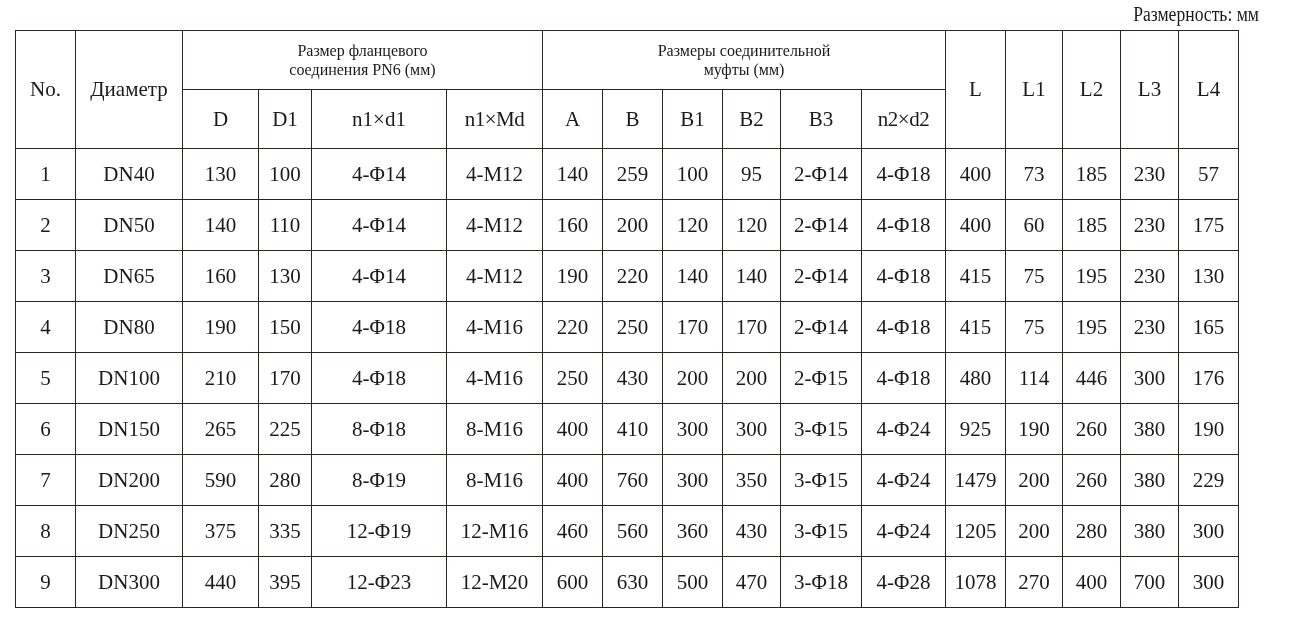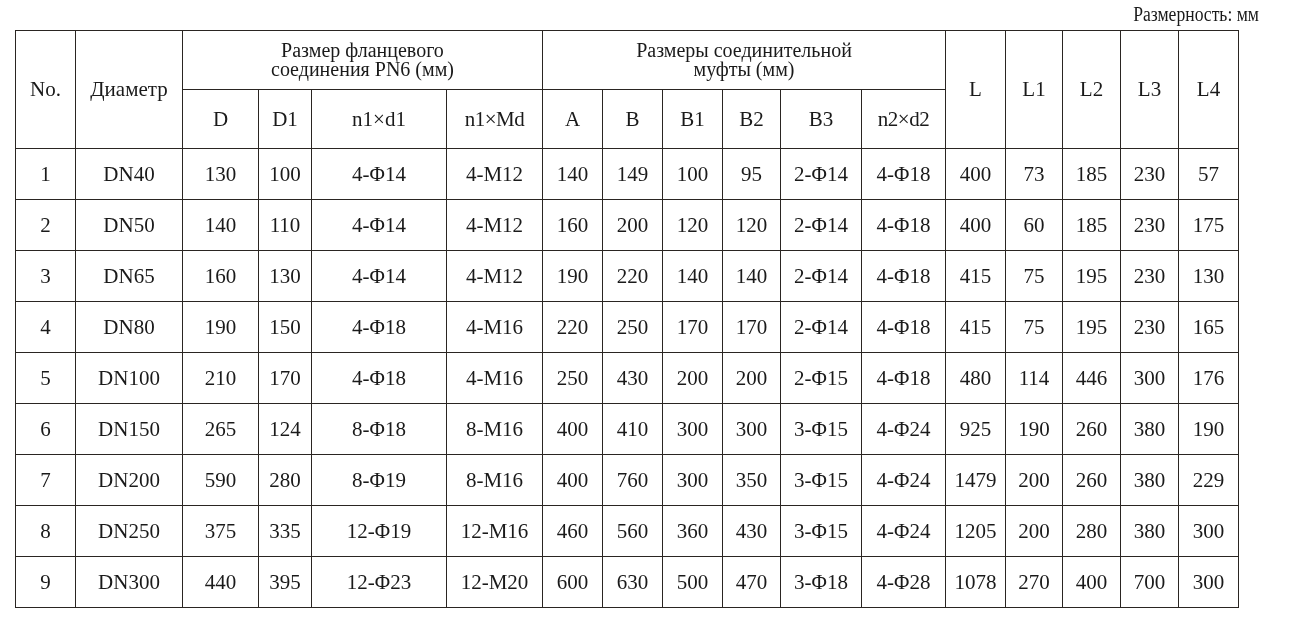--- a/index.html
+++ b/index.html
@@ -1,21 +1,21 @@
 <!DOCTYPE html>
 <html><head>
 <meta charset="utf-8">
 <style>
   html, body { margin:0; padding:0; background:#ffffff; }
   body { width:1312px; height:627px; position:relative; overflow:hidden;
          font-family:"Liberation Serif", "DejaVu Serif", serif; color:#1a1a1a; }
   .units { position:absolute; top:3px; right:53px; font-size:20px; transform:scaleX(0.88); transform-origin:right top; }
   table.spec { position:absolute; left:15px; top:30px; border-collapse:collapse; table-layout:fixed; }
   table.spec td, table.spec th { border:1.5px solid #2a2522; text-align:center; vertical-align:middle; padding:0; font-weight:normal; font-size:21px; white-space:nowrap; }
-  table.spec th.group { font-size:20px; line-height:19px; }
+  table.spec th.group { font-size:16px; line-height:19px; }
   tr.h1 { height:59px; }
   tr.h2 { height:59px; }
   tr.row { height:51px; }
   td.dia { font-size:20px;margin-top:16px; }
   th.tight { letter-spacing:-0.5px; }
 </style>
 </head>
 <body>
 
 <div class="units">Размерность: мм</div>
@@ -73,21 +73,21 @@
   </thead>
   <tbody id="rows">
       <tr class="row">
         <td>1</td>
         <td class="dia">DN40</td>
         <td>130</td>
         <td>100</td>
         <td>4-Φ14</td>
         <td>4-M12</td>
         <td>140</td>
-        <td>149</td>
+        <td>259</td>
         <td>100</td>
         <td>95</td>
         <td>2-Φ14</td>
         <td>4-Φ18</td>
         <td>400</td>
         <td>73</td>
         <td>185</td>
         <td>230</td>
         <td>57</td>
       </tr>
@@ -164,21 +164,21 @@
         <td>480</td>
         <td>114</td>
         <td>446</td>
         <td>300</td>
         <td>176</td>
       </tr>
       <tr class="row">
         <td>6</td>
         <td class="dia">DN150</td>
         <td>265</td>
-        <td>124</td>
+        <td>225</td>
         <td>8-Φ18</td>
         <td>8-M16</td>
         <td>400</td>
         <td>410</td>
         <td>300</td>
         <td>300</td>
         <td>3-Φ15</td>
         <td>4-Φ24</td>
         <td>925</td>
         <td>190</td>

